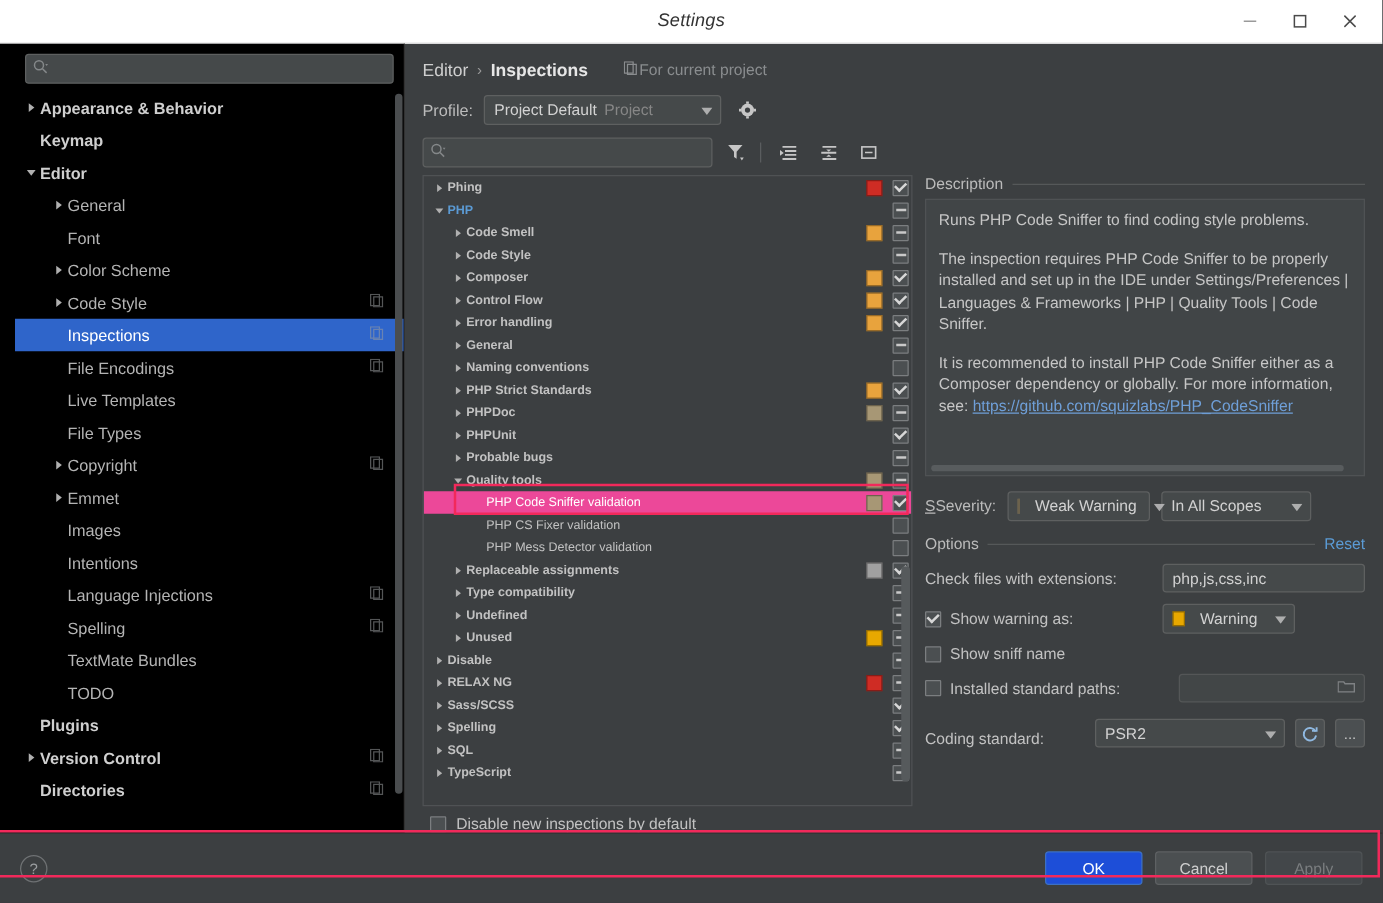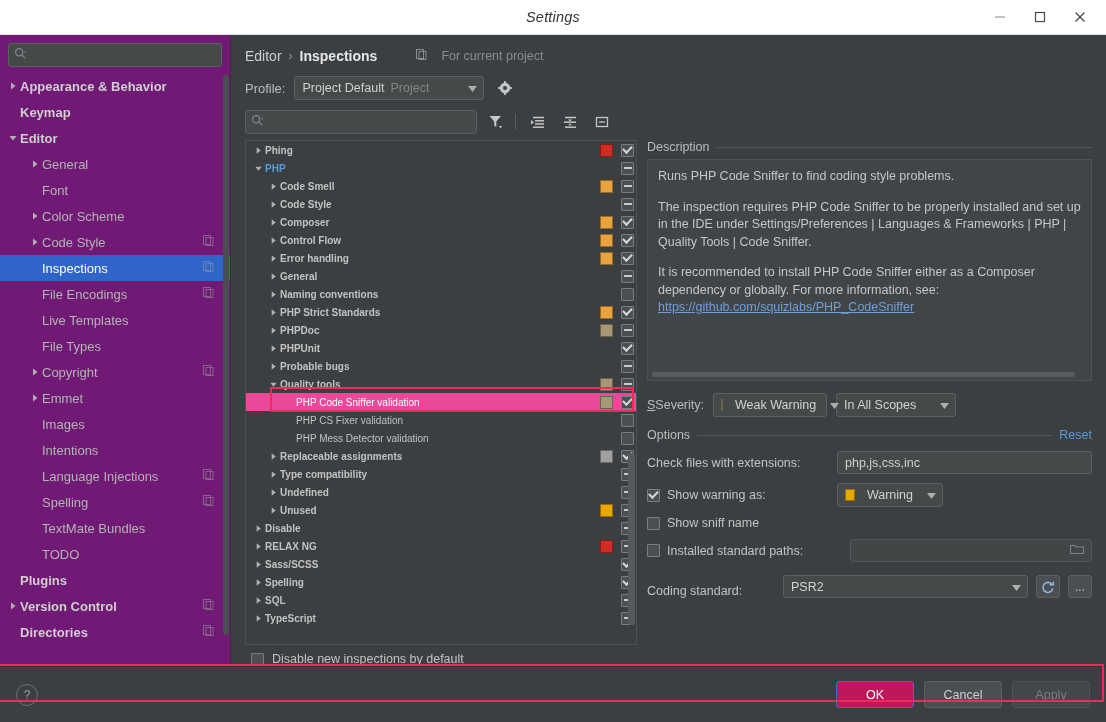--- a/index.html
+++ b/index.html
@@ -25,22 +25,22 @@
   .wctrls{ margin-left:auto; display:flex; align-items:center; height:35px; padding-right:6px;}
   .wbtn{ width:40px; height:35px; display:flex; align-items:center; justify-content:center; color:#4a4a4a;}
   .wbtn svg{ display:block; }
 
   
   #frame{ height:687px; display:flex; flex-direction:column; background:#3c3f41; }
   #body{ flex:1; display:flex; min-height:0; }
 
   
   #sidebar{
-    width:231px; background:#701a75; display:flex; flex-direction:column;
-    position:relative; border-right:1px solid #323232;
+    width:324px; background:#000000; display:flex; flex-direction:column;
+    position:relative; border-right:1px solid #323232;padding-left:12px;
   }
   #sbsearchwrap{ padding:8px 8px 4px 8px; }
   .searchbox{
     height:24px; background:#45494a; border:1px solid #5e6060; border-radius:3px;
     display:flex; align-items:center; padding:0 5px; gap:4px;
   }
   .searchbox .magn{ flex:0 0 auto; opacity:.75; }
   .searchbox input{
     border:0; background:transparent; outline:none; color:#bbbbbb;
     font-family:inherit; font-size:12.5px; width:100%;
@@ -63,21 +63,21 @@
     position:absolute; right:1px; top:40px; width:6px; height:560px;
     background:#4a4d4f; border-radius:3px;
   }
 
   
   #main{ flex:1; display:flex; flex-direction:column; min-width:0; padding:0 0 0 0;}
   #breadcrumb{ display:flex; align-items:center; gap:7px; padding:13px 14px 0 14px; }
   #breadcrumb .crumb{ font-size:14px; color:#cfcfcf; }
   #breadcrumb .crumb.last{ color:#e6e6e6; font-weight:bold;}
   #breadcrumb .sep{ color:#9a9a9a; font-size:12px;}
-  #breadcrumb .forproj{ color:#8a8d8f; font-size:12.5px; margin-left:32px; display:flex; align-items:center; gap:14px;}
+  #breadcrumb .forproj{ color:#8a8d8f; font-size:12.5px; margin-left:22px; display:flex; align-items:center; gap:1px;}
 
   #profrow{ display:flex; align-items:center; gap:9px; padding:12px 14px 0 14px; }
   #profrow .plabel{ font-size:13px; color:#bbbbbb;}
   .combo{
     height:24px; background:#45494a; border:1px solid #5e6060; border-radius:3px;
     display:flex; align-items:center; gap:6px; padding:0 6px 0 7px; color:#d2d2d2; font-size:12.5px;
     white-space:nowrap;
   }
   .combo .muted{ color:#868686; }
   .combo .cdown{ margin-left:auto; padding-left:8px; opacity:.85;}
@@ -171,21 +171,21 @@
   }
   #helpbtn{
     width:22px; height:22px; border-radius:50%; border:1px solid #6e7173; color:#9a9d9f;
     display:flex; align-items:center; justify-content:center; font-size:12px;
   }
   #footer .spacer{ flex:1; }
   .dlgbtn{
     min-width:78px; height:27px; border-radius:3px; display:flex; align-items:center; justify-content:center;
     font-size:12.5px; padding:0 12px;
   }
-  .dlgbtn.primary{ background:#be185d; color:#ffffff; border:1px solid #3c70c4;}
+  .dlgbtn.primary{ background:#1d4ed8; color:#ffffff; border:1px solid #3c70c4;}
   .dlgbtn.normal{ background:#4b4f51; color:#cfcfcf; border:1px solid #5e6163;}
   .dlgbtn.disabled{ background:#43474a; color:#7a7d7f; border:1px solid #4f5355;}
 </style>
 </head>
 <body>
 
 <div id="titlebar">
   <div class="title">Settings</div>
   <div class="wctrls">
     <div class="wbtn">

